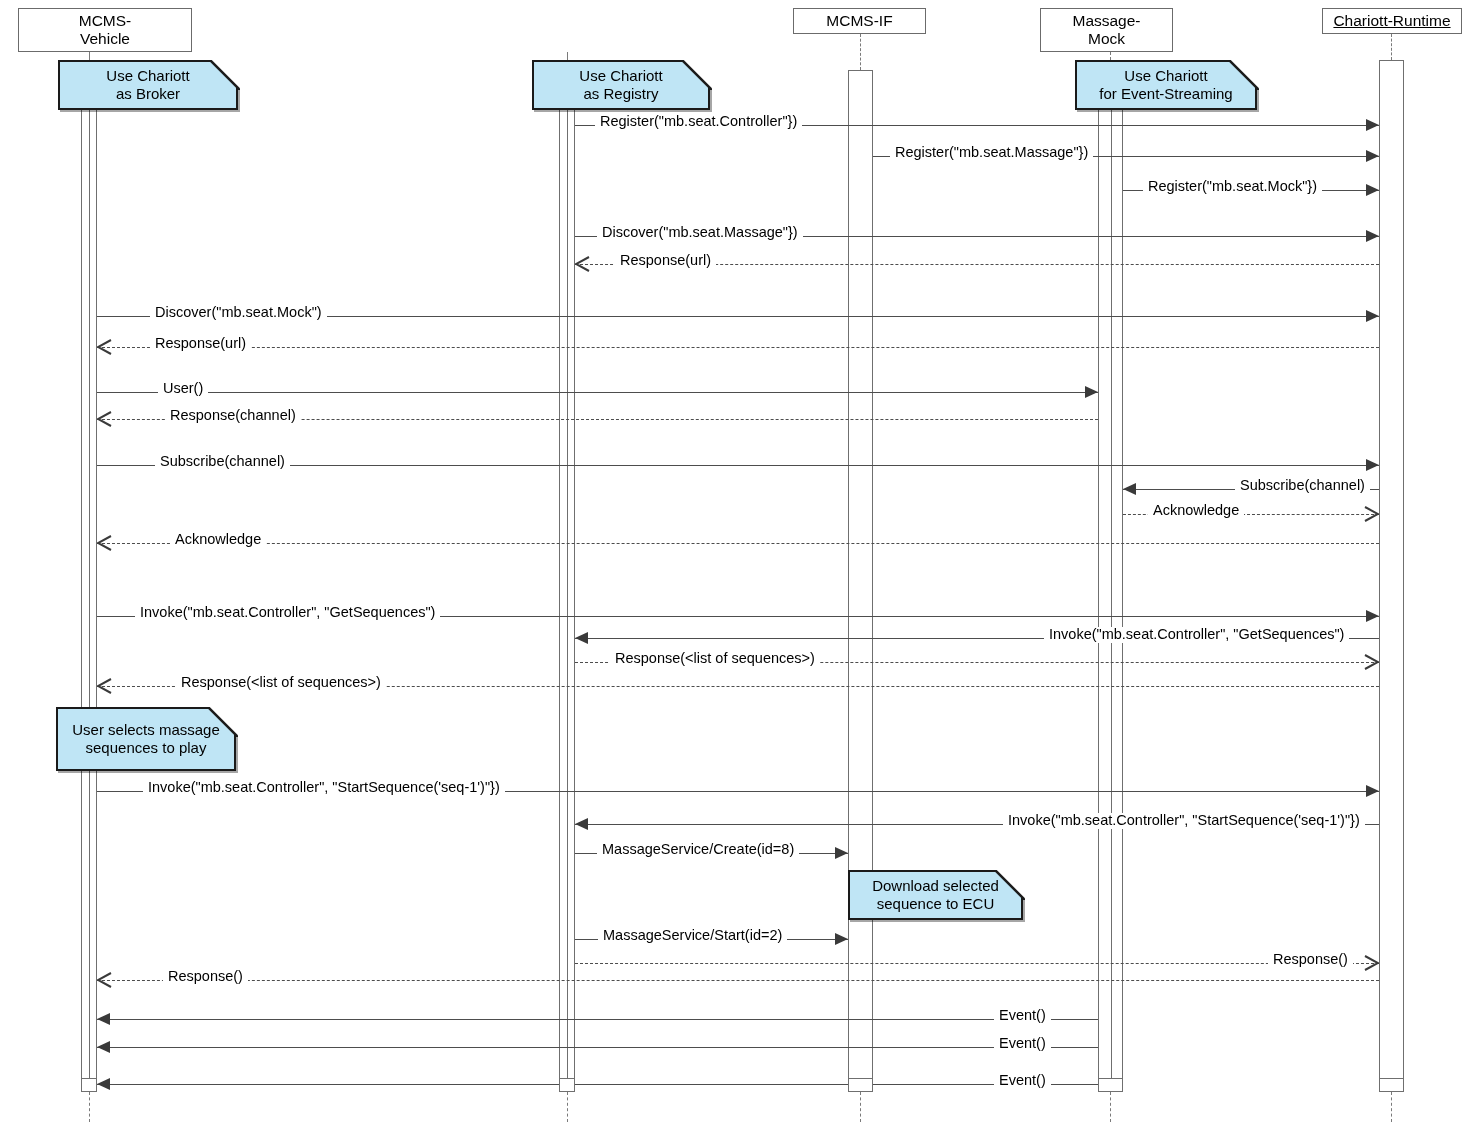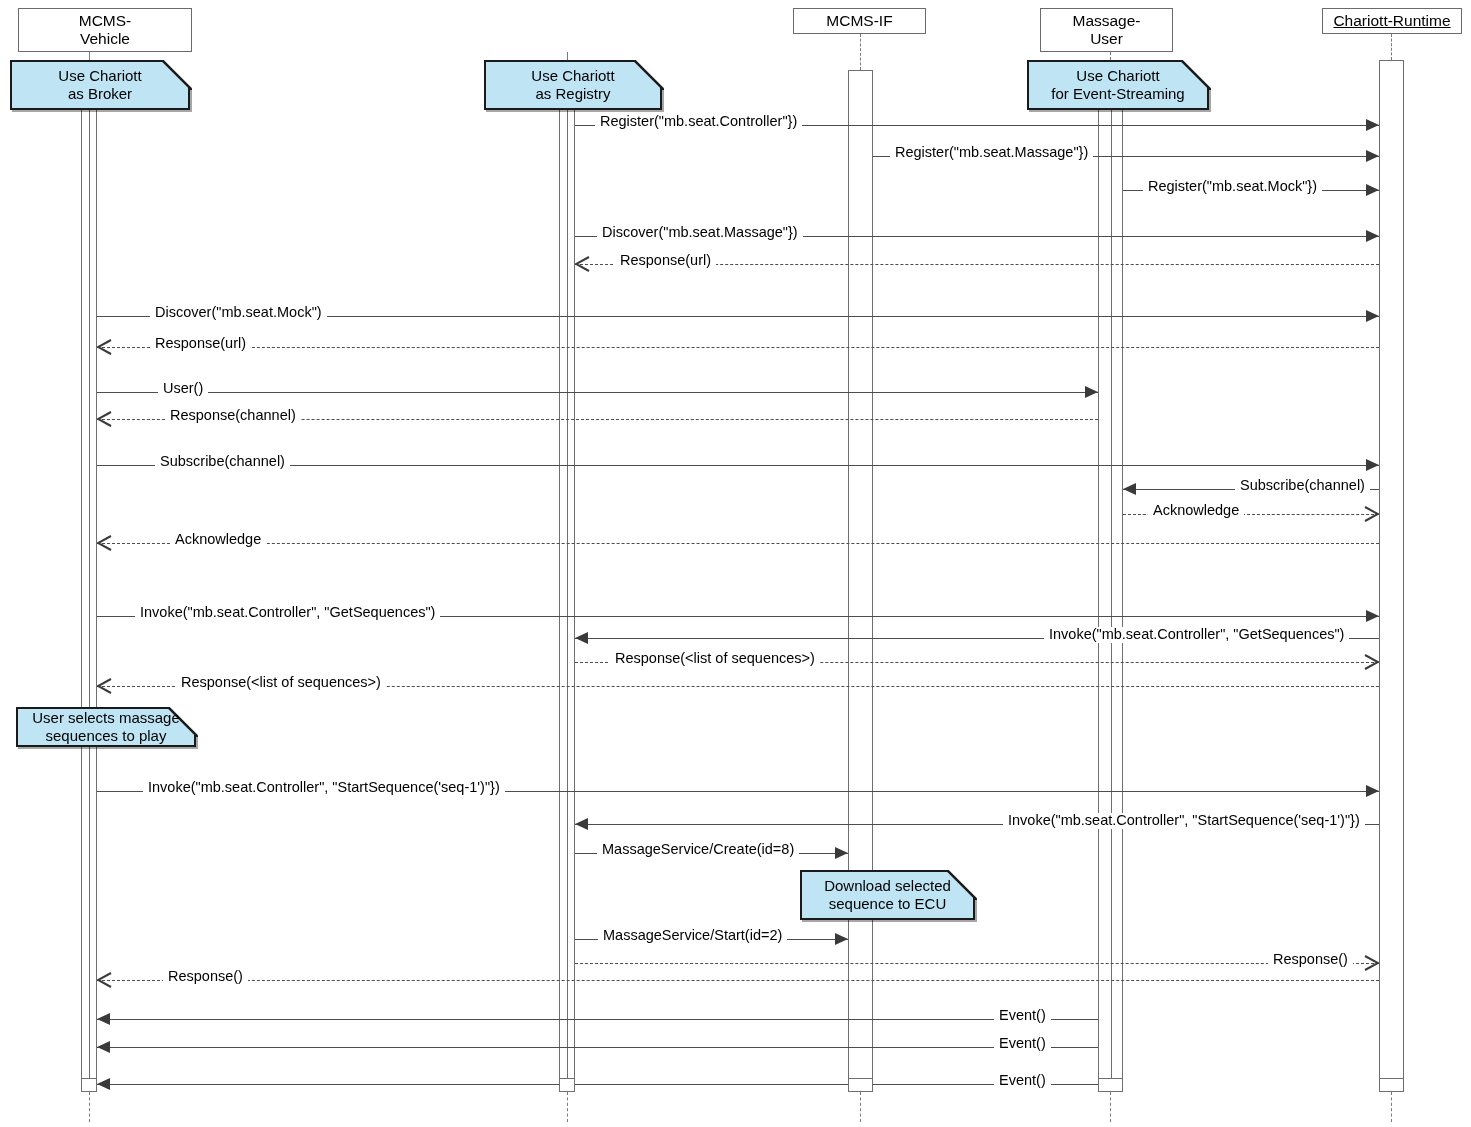--- a/index.html
+++ b/index.html
@@ -31,20 +31,21 @@
   }
 
   
   .note{
     position:absolute;box-sizing:border-box;
     background:#bfe5f5;border:2px solid #1a1a1a;
     font-size:15px;line-height:1.18;text-align:center;
     display:flex;align-items:center;justify-content:center;
     padding:2px 4px 3px 4px;
     box-shadow:2px 2px 0 rgba(0,0,0,0.35);
+    margin-left:48px;
   }
   .note .fold-edge{
     position:absolute;top:-2px;right:-2px;width:28px;height:28px;
     pointer-events:none;
   }
   .note .fold-edge svg{display:block;}
   .note-txt{position:relative;z-index:2;}
 
   
   .msg{position:absolute;height:0;}
@@ -96,21 +97,21 @@
       <div>
         <span>MCMS-IF</span>
       </div>
     </div>
     <div class="stem" style="left: 860px; top: 34px; height: 36px;"></div>
     <div class="act" style="left: 848px; top: 70px; width: 25px; height: 1020px;"></div>
     <div class="stem" style="left: 860px; top: 1092px; height: 30px;"></div>
     <div class="lifeline-head" style="left: 1040px; top: 8px; width: 133px; height: 44px;">
       <div>
         <span>Massage-</span>
-        <span>User</span>
+        <span>Mock</span>
       </div>
     </div>
     <div class="stem" style="left: 1110px; top: 52px; height: 18px;"></div>
     <div class="act" style="left: 1098px; top: 70px; width: 25px; height: 1020px;"></div>
     <div class="stem-solid" style="left: 1111px; top: 70px; height: 1020px; border-left-color: rgb(111, 111, 111);"></div>
     <div class="stem" style="left: 1110px; top: 1092px; height: 30px;"></div>
     <div class="lifeline-head" style="left: 1322px; top: 8px; width: 140px; height: 26px;">
       <div class="underlined">
         <span>Chariott-Runtime</span>
       </div>
@@ -150,21 +151,21 @@
         <div>for Event-Streaming</div>
       </div>
       <div class="fold-edge">
         <svg width="30" height="30" viewBox="0 0 30 30">
           <path d="M0 0 L30 30 L30 0 Z" fill="#ffffff" stroke="none"></path>
           <path d="M0 0 L30 30" stroke="#1a1a1a" stroke-width="2.5" fill="none"></path>
           <path d="M30 0 L30 30" stroke="#1a1a1a" stroke-width="0" fill="none"></path>
         </svg>
       </div>
     </div>
-    <div class="note" style="left: 16px; top: 707px; width: 180px; height: 40px;">
+    <div class="note" style="left: 8px; top: 707px; width: 180px; height: 64px;">
       <div class="note-txt">
         <div>User selects massage</div>
         <div>sequences to play</div>
       </div>
       <div class="fold-edge">
         <svg width="30" height="30" viewBox="0 0 30 30">
           <path d="M0 0 L30 30 L30 0 Z" fill="#ffffff" stroke="none"></path>
           <path d="M0 0 L30 30" stroke="#1a1a1a" stroke-width="2.5" fill="none"></path>
           <path d="M30 0 L30 30" stroke="#1a1a1a" stroke-width="0" fill="none"></path>
         </svg>

